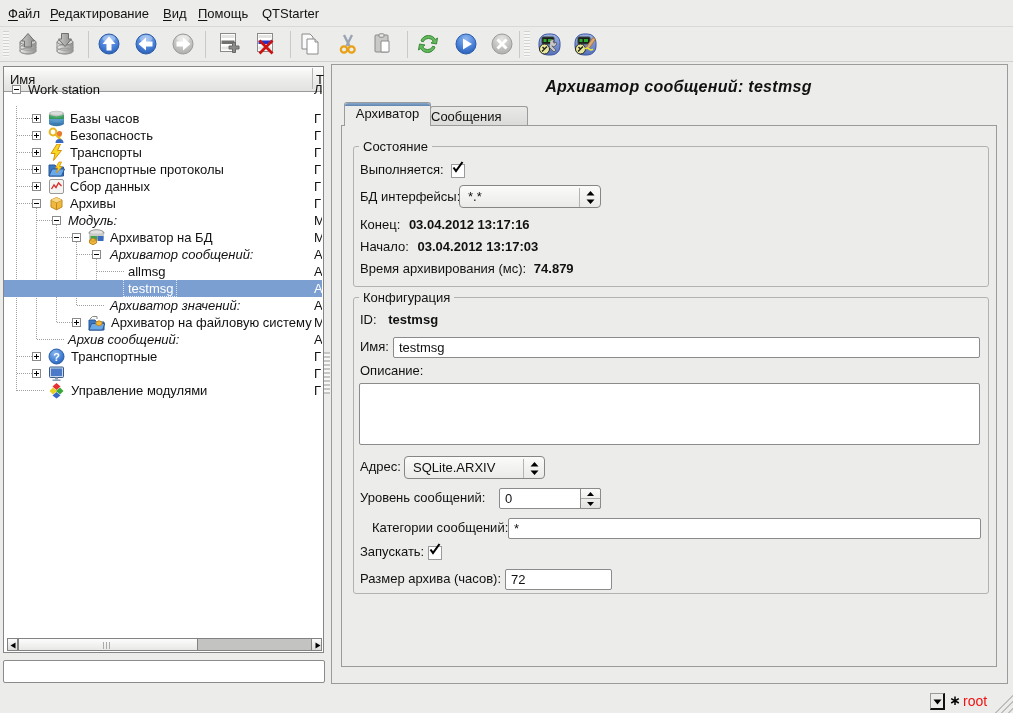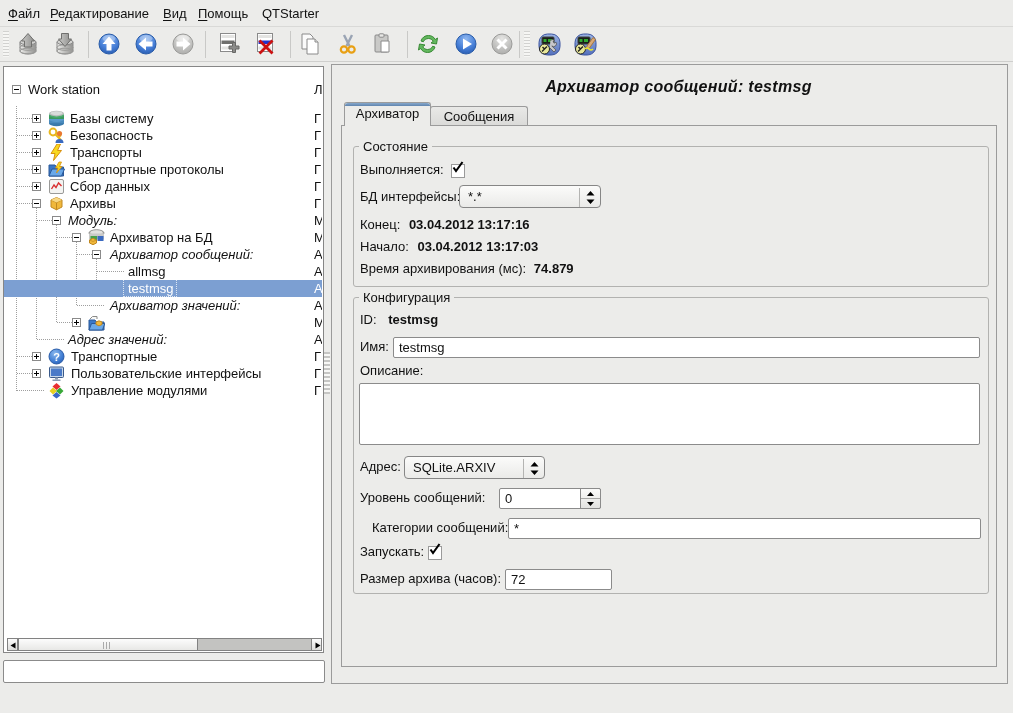--- a/index.html
+++ b/index.html
@@ -181,20 +181,25 @@
         <rect x="5.5" y="6" width="3" height="3" fill="#2fa82f"></rect>
         <rect x="10" y="6" width="4" height="3" fill="#2fa82f"></rect>
         <circle cx="6.5" cy="16" r="5" fill="#e8e89a" stroke="#222"></circle>
         <path d="M4 18.5 L9 13.5 M6.5 16 L4.5 14" stroke="#222" stroke-width="1.4"></path>
         <path d="M13 13 L19 4.5 L21.5 6.5 L15.5 15 L12.5 15.8 Z" fill="#d8aa78" stroke="#a87840"></path>
         <path d="M11 16 q2 -2 4 0 q2 2 4 0" fill="none" stroke="#e8e832" stroke-width="1.6"></path>
       </svg>
 </div>
 
 <div id="treeframe"></div>
+<div id="treehdr">
+      <span style="position:absolute;left:6px;top:5px">Имя</span>
+      <span class="col"></span>
+      <span style="position:absolute;left:312px;top:5px">Т</span>
+    </div>
 <div id="treebody">
 <div class="vline" style="left:16px;top:106px;height:285px"></div>
 <div class="vline" style="left:36px;top:208px;height:132px"></div>
 <div class="vline" style="left:56px;top:225px;height:98px"></div>
 <div class="vline" style="left:76px;top:242px;height:64px"></div>
 <div class="vline" style="left:96px;top:259px;height:30px"></div>
 <div class="hline" style="left:17px;top:118px;width:15px"></div>
 <div class="hline" style="left:17px;top:135px;width:15px"></div>
 <div class="hline" style="left:17px;top:152px;width:15px"></div>
 <div class="hline" style="left:17px;top:169px;width:15px"></div>
@@ -226,21 +231,21 @@
         </span>
         <svg class="abs" style="left:48px;top:0" width="17" height="17" viewBox="0 0 17 17">
           <ellipse cx="8.5" cy="13.2" rx="7.5" ry="3" fill="#3a7aac"></ellipse>
           <rect x="1" y="9" width="15" height="4.2" fill="#4a8abc"></rect>
           <ellipse cx="8.5" cy="9" rx="7.5" ry="3" fill="#5a9acc"></ellipse>
           <rect x="1" y="5" width="15" height="4" fill="#3a9a5c"></rect>
           <ellipse cx="8.5" cy="5" rx="7.5" ry="3" fill="#4aaa6c"></ellipse>
           <ellipse cx="8.5" cy="3.6" rx="7.5" ry="2.8" fill="#b8bcba"></ellipse>
           <ellipse cx="8.5" cy="3.2" rx="6" ry="2" fill="#d8dcda"></ellipse>
         </svg>
-        <span class="lbl" style="left:70px">Базы систему</span>
+        <span class="lbl" style="left:70px">Базы часов</span>
         <span class="colL">Г</span>
       </div>
 <div class="trow" style="top:127px">
         <span class="ebox plus" style="left:32px">
           <i></i>
           <b></b>
         </span>
         <svg class="abs" style="left:48px;top:0" width="17" height="17" viewBox="0 0 17 17">
           <circle cx="5" cy="5" r="3.4" fill="none" stroke="#e8b820" stroke-width="2"></circle>
           <path d="M7.5 7.5 L13 13 M10.5 10.5 L13 8" stroke="#e8b820" stroke-width="2"></path>
@@ -346,24 +351,25 @@
         <span class="ebox plus" style="left:72px">
           <i></i>
           <b></b>
         </span>
         <svg class="abs" style="left:88px;top:0" width="17" height="17" viewBox="0 0 17 17">
           <path d="M1 6 h6 l1.5 2 h7.5 v8 h-15 z" fill="#3a78c8" stroke="#2a5898"></path>
           <path d="M2 5 L4.5 2.5 L9 2.5 L9 5" fill="#f8f8f6" stroke="#8a8a88"></path>
           <path d="M1 16 L3.5 9.5 H16.8 L14.5 16 Z" fill="#6aa8e8" stroke="#2a5898"></path>
           <path d="M8 8 L11 6.8 L14 8 L14 10.5 L11 11.8 L8 10.5 Z" fill="#f0b83c" stroke="#c08820"></path>
         </svg>
+        <span class="lbl" style="left:111px">Архиватор на файловую систему</span>
         <span class="colL">М</span>
       </div>
 <div class="trow" style="top:331px">
-        <span class="lbl it" style="left:68px">Адрес значений:</span>
+        <span class="lbl it" style="left:68px">Архив сообщений:</span>
         <span class="colL">А</span>
       </div>
 <div class="trow" style="top:348px">
         <span class="ebox plus" style="left:32px">
           <i></i>
           <b></b>
         </span>
         <svg class="abs" style="left:48px;top:0" width="17" height="17" viewBox="0 0 17 17">
           <defs>
             <radialGradient id="qg" cx=".4" cy=".3" r=".8">
@@ -382,21 +388,20 @@
         <span class="ebox plus" style="left:32px">
           <i></i>
           <b></b>
         </span>
         <svg class="abs" style="left:48px;top:0" width="17" height="17" viewBox="0 0 17 17">
           <rect x="1.5" y="2" width="14" height="10.5" rx="1" fill="#c8d8ea" stroke="#3a5a8a"></rect>
           <rect x="3" y="3.5" width="11" height="7.5" fill="#4a7ac8"></rect>
           <rect x="7" y="12.5" width="3" height="2" fill="#8a9ab0"></rect>
           <rect x="4.5" y="14.5" width="8" height="1.5" fill="#8a9ab0"></rect>
         </svg>
-        <span class="lbl" style="left:71px">Пользовательские интерфейсы</span>
         <span class="colL">Г</span>
       </div>
 <div class="trow" style="top:382px">
         <svg class="abs" style="left:48px;top:0" width="17" height="17" viewBox="0 0 17 17">
           <path d="M8.5 1 L12.5 4.5 L8.5 8 L4.5 4.5 Z" fill="#e83030"></path>
           <path d="M4 5.5 L8 9 L4 12.5 L0.5 9 Z" fill="#e8d020" transform="translate(1,0)"></path>
           <path d="M13 5.5 L16.5 9 L13 12.5 L9 9 Z" fill="#38a838" transform="translate(-1,0)"></path>
           <path d="M8.5 10 L12.5 13.5 L8.5 16.5 L4.5 13.5 Z" fill="#3868c8"></path>
         </svg>
         <span class="lbl" style="left:71px">Управление модулями</span>
@@ -423,21 +428,21 @@
       </div>
 </div>
 
 <div class="inp" style="left:3px;top:660px;width:322px;height:23px"></div>
 
 <div class="abs" style="left:324px;top:352px;width:6px;height:42px;background:repeating-linear-gradient(180deg,#c6c6c4 0 2px,#f8f8f6 2px 4px)"></div>
 
 <div id="rpanel"></div>
 <div class="abs" style="left:341px;top:78px;width:675px;text-align:center;font-weight:bold;font-style:italic;font-size:16px;letter-spacing:.3px">Архиватор сообщений: testmsg</div>
 <div id="tabs">
-<div class="abs" style="left:430px;top:106px;width:98px;height:20px;background:linear-gradient(180deg,#e9e9e7,#dadad8);border:1px solid #9b9b9b;border-bottom:none;border-radius:3px 3px 0 0;box-sizing:border-box;text-align:center;line-height:20px">Сообщения</div>
+<div class="abs" style="left:430px;top:106px;width:98px;height:20px;background:linear-gradient(180deg,#e9e9e7,#dadad8);border:1px solid #9b9b9b;border-bottom:none;border-radius:3px 3px 0 0;box-sizing:border-box;text-align:left;line-height:20px">Сообщения</div>
 <div class="abs" style="left:344px;top:102px;width:87px;height:24px;background:#ececea;border:1px solid #9b9b9b;border-bottom:none;border-radius:3px 3px 0 0;box-sizing:border-box;text-align:center;line-height:22px;z-index:3">Архиватор<span class="abs" style="left:0px;top:0px;width:85px;height:3px;background:linear-gradient(180deg,#86a8cc,#5f84ae);border-radius:3px 3px 0 0"></span></div>
 </div>
 <div id="tabpane"></div>
 <div id="form">
 <div class="gbox" style="left:353px;top:146px;width:634px;height:139px">
         <span class="glabel">Состояние</span>
       </div>
 <div class="flabel" style="left:360px;top:162px">Выполняется:</div>
 <span class="abs" style="left:451px;top:164px;width:12px;height:12px;background:#fff;border:1px solid #9a9a9a"></span>
 <svg class="abs" style="left:449px;top:159px" width="18" height="18" viewBox="0 0 18 18">
@@ -482,12 +487,24 @@
 <div class="inp" style="left:508px;top:518px;width:473px;height:21px">*</div>
 <div class="flabel" style="left:360px;top:544px">Запускать:</div>
 <span class="abs" style="left:428px;top:546px;width:12px;height:12px;background:#fff;border:1px solid #9a9a9a"></span>
 <svg class="abs" style="left:426px;top:541px" width="18" height="18" viewBox="0 0 18 18">
         <path d="M4.5 8.5 L7 12 L13.5 3" fill="none" stroke="#000" stroke-width="2.1"></path>
       </svg>
 <div class="flabel" style="left:360px;top:571px">Размер архива (часов):</div>
 <div class="inp" style="left:505px;top:569px;width:107px;height:21px">72</div>
 </div>
 
+<div id="statusbar">
+<span class="abs" style="left:930px;top:9px;width:15px;height:17px;background:#ececea;border:1px solid #9a9a9a;border-right:2px solid #111;border-bottom:2px solid #111;box-sizing:border-box">
+        <svg class="abs" style="left:2px;top:5px" width="9" height="6" viewBox="0 0 9 6">
+          <path d="M0.5 0.5 L8.5 0.5 L4.5 5.5 Z" fill="#000"></path>
+        </svg>
+      </span>
+<svg class="abs" style="left:950px;top:12px;position:absolute" width="10" height="10" viewBox="0 0 10 10">
+        <path d="M5 0.5 V9 M1.2 2.6 L8.8 7 M8.8 2.6 L1.2 7" stroke="#000" stroke-width="1.5"></path>
+      </svg>
+<span class="abs" style="left:963px;top:9px;color:#ee1111;font-size:14px">root</span>
+<span class="abs" style="left:991px;top:7px;width:22px;height:22px;background:repeating-linear-gradient(135deg,#bebebc 0 1.5px,transparent 1.5px 4.5px);clip-path:polygon(100% 0,100% 100%,0 100%)"></span>
+</div>
 </div>
 </body></html>

